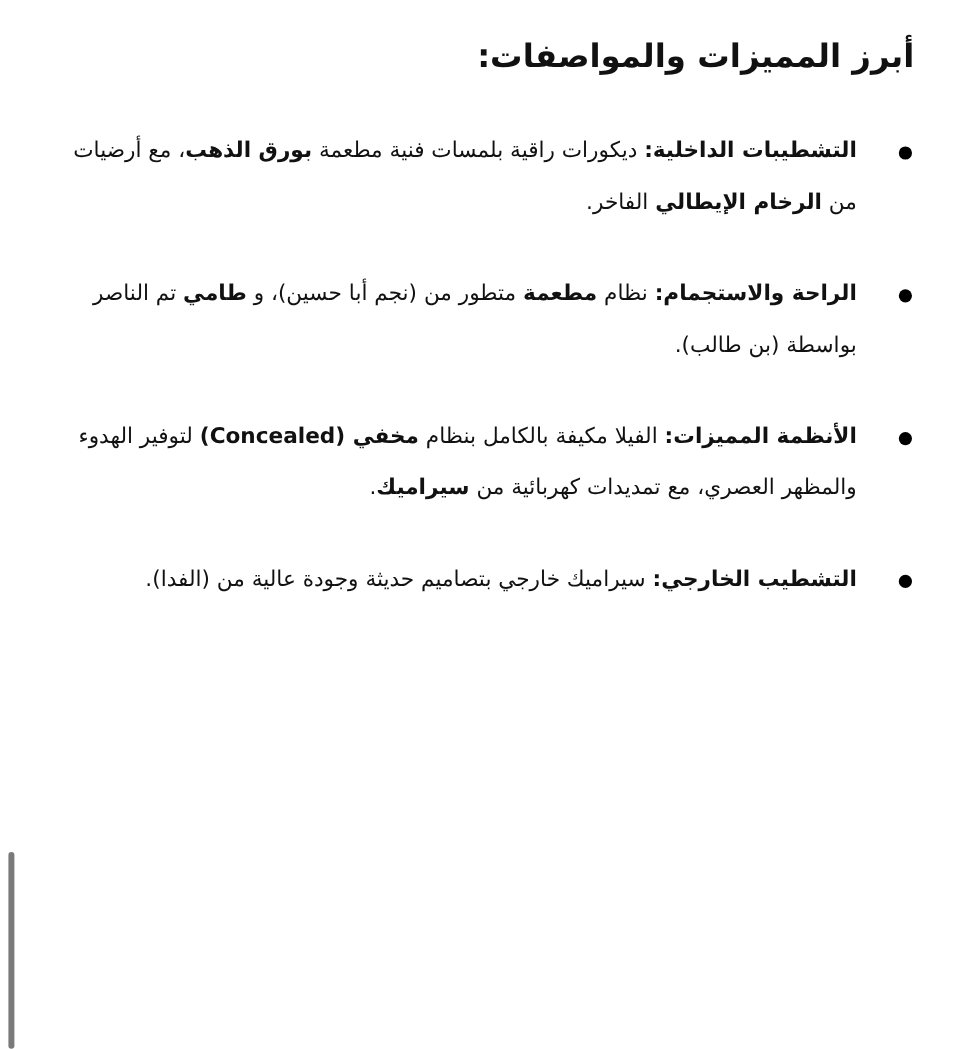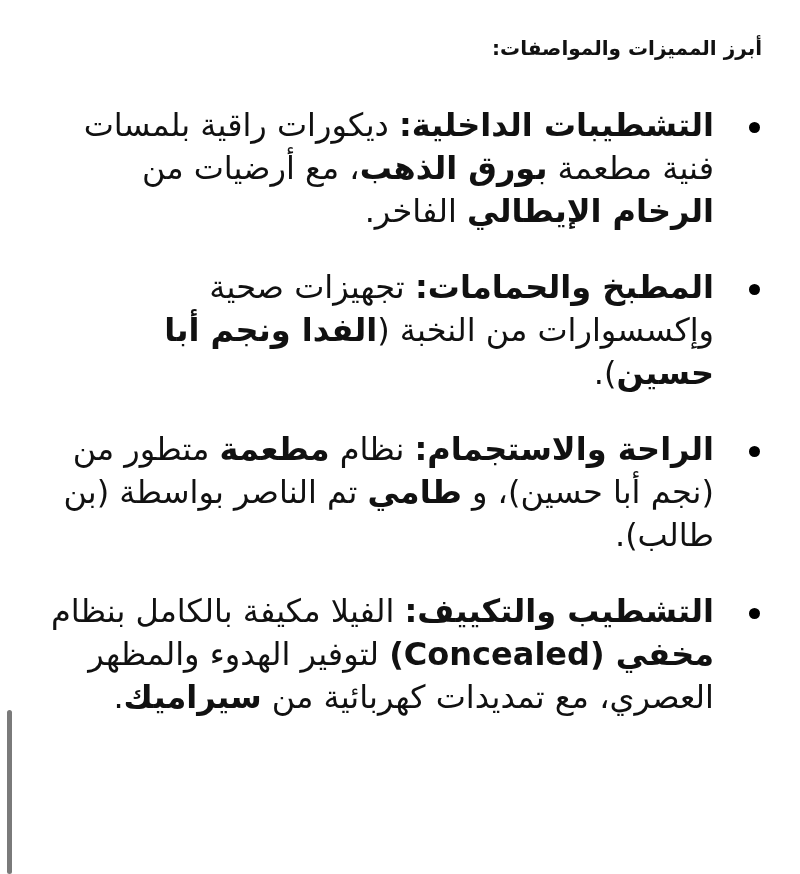--- a/index.html
+++ b/index.html
@@ -19,36 +19,36 @@
       direction: rtl;
       position: absolute;
       top: 0;
       right: 0;
       width: 800px;
       height: 874px;
       box-sizing: border-box;
       padding: 28px 38px 0 40px;
     }
     .heading {
-      font-size: 20px;
+      font-size: 27px;
       font-weight: bold;
       line-height: 40px;
       margin: 0 0 36px 0;
       padding-right: 0;
       text-align: right;
     }
     ul.features {
       list-style: none;
       margin: 0;
       padding: 0;
     }
     li.feature {
       position: relative;
       padding-right: 48px;
-      font-size: 32px;
+      font-size: 18px;
       line-height: 43px;
       margin-bottom: 33px;
       text-align: right;
     }
     li.feature .bullet {
       position: absolute;
       right: 2px;
       top: 18px;
       width: 11px;
       height: 11px;
@@ -77,32 +77,32 @@
 <div class="page">
   <div class="heading">أبرز المميزات والمواصفات:</div>
 
   <ul class="features">
 
     <li class="feature">
       <span class="bullet"></span>
       <span class="label">التشطيبات الداخلية:</span><span> ديكورات راقية بلمسات فنية مطعمة </span><span class="strong">بورق الذهب</span><span>، مع أرضيات من </span><span class="strong">الرخام الإيطالي</span><span> الفاخر.</span>
     </li>
 
-    <li class="feature">
-      <span class="bullet"></span>
-      <span class="label">المطبخ والحمامات:</span><span> تجهيزات صحية وإكسسوارات من النخبة (</span><span class="strong">الفدا ونجم أبا حسين</span><span>).</span>
-    </li>
 
     <li class="feature">
       <span class="bullet"></span>
       <span class="label">الراحة والاستجمام:</span><span> نظام </span><span class="strong">مطعمة</span><span> متطور من (نجم أبا حسين)، و </span><span class="strong">طامي</span><span> تم الناصر بواسطة (بن طالب).</span>
     </li>
 
     <li class="feature">
       <span class="bullet"></span>
-      <span class="label">التشطيب والتكييف:</span><span> الفيلا مكيفة بالكامل بنظام </span><span class="strong">مخفي (Concealed)</span><span> لتوفير الهدوء والمظهر العصري، مع تمديدات كهربائية من </span><span class="strong">سيراميك</span><span>.</span>
+      <span class="label">الأنظمة المميزات:</span><span> الفيلا مكيفة بالكامل بنظام </span><span class="strong">مخفي (Concealed)</span><span> لتوفير الهدوء والمظهر العصري، مع تمديدات كهربائية من </span><span class="strong">سيراميك</span><span>.</span>
     </li>
 
 
+    <li class="feature">
+      <span class="bullet"></span>
+      <span class="label">التشطيب الخارجي:</span><span> سيراميك خارجي بتصاميم حديثة وجودة عالية من (الفدا).</span>
+    </li>
   </ul>
 </div>
 
 <div class="scroll-indicator"></div>
 
 </body></html>

